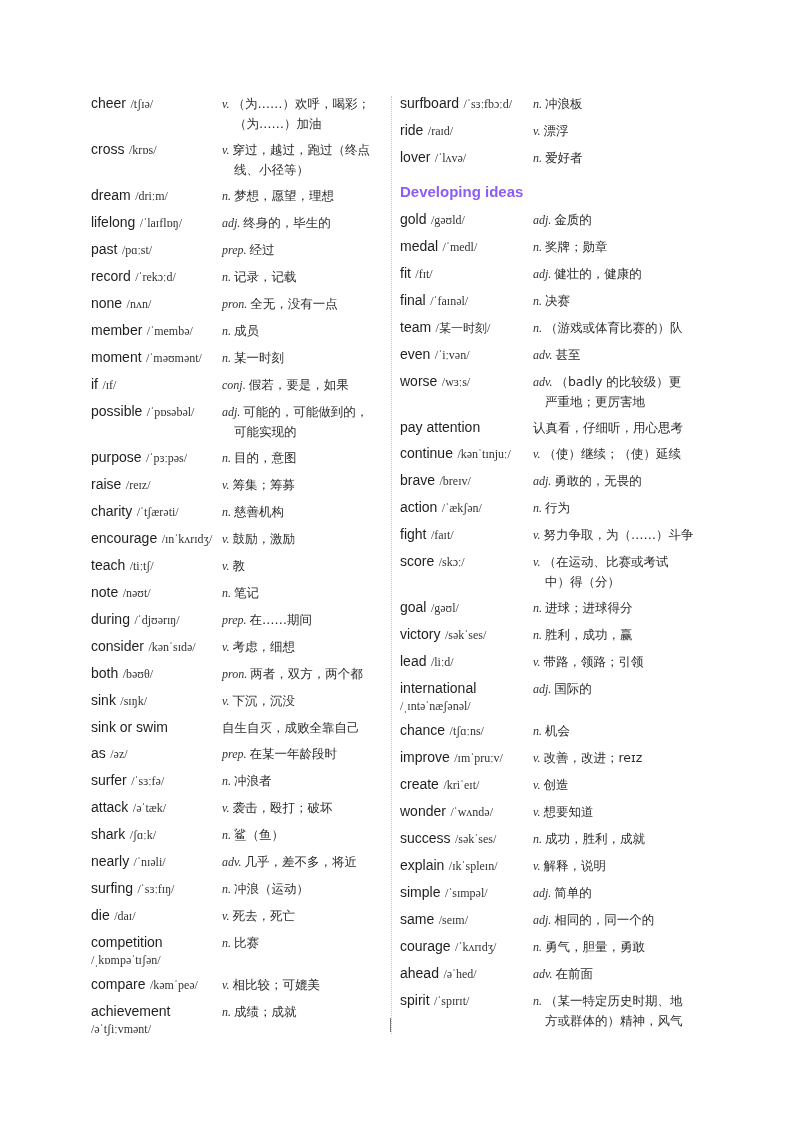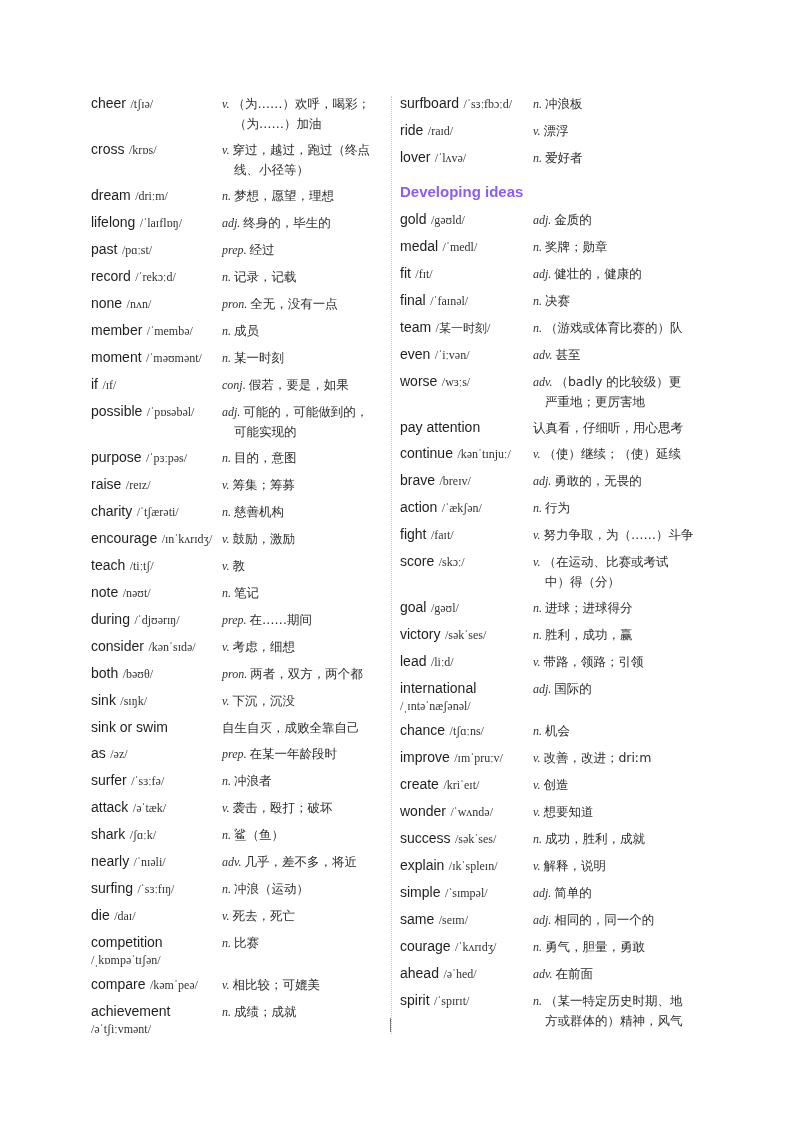--- a/index.html
+++ b/index.html
@@ -262,21 +262,21 @@
         <div class="entry">
           <div class="word-cell"><span class="word">international</span><span class="phon block">/ˌɪntəˈnæʃənəl/</span></div>
           <div class="def-cell"><span class="pos">adj.</span><span class="meaning">国际的</span></div>
         </div>
         <div class="entry">
           <div class="word-cell"><span class="word">chance</span> <span class="phon">/tʃɑːns/</span></div>
           <div class="def-cell"><span class="pos">n.</span><span class="meaning">机会</span></div>
         </div>
         <div class="entry">
           <div class="word-cell"><span class="word">improve</span> <span class="phon">/ɪmˈpruːv/</span></div>
-          <div class="def-cell"><span class="pos">v.</span><span class="meaning">改善，改进；driːm</span></div>
+          <div class="def-cell"><span class="pos">v.</span><span class="meaning">改善，改进；reɪz</span></div>
         </div>
         <div class="entry">
           <div class="word-cell"><span class="word">create</span> <span class="phon">/kriˈeɪt/</span></div>
           <div class="def-cell"><span class="pos">v.</span><span class="meaning">创造</span></div>
         </div>
         <div class="entry">
           <div class="word-cell"><span class="word">wonder</span> <span class="phon">/ˈwʌndə/</span></div>
           <div class="def-cell"><span class="pos">v.</span><span class="meaning">想要知道</span></div>
         </div>
         <div class="entry">

